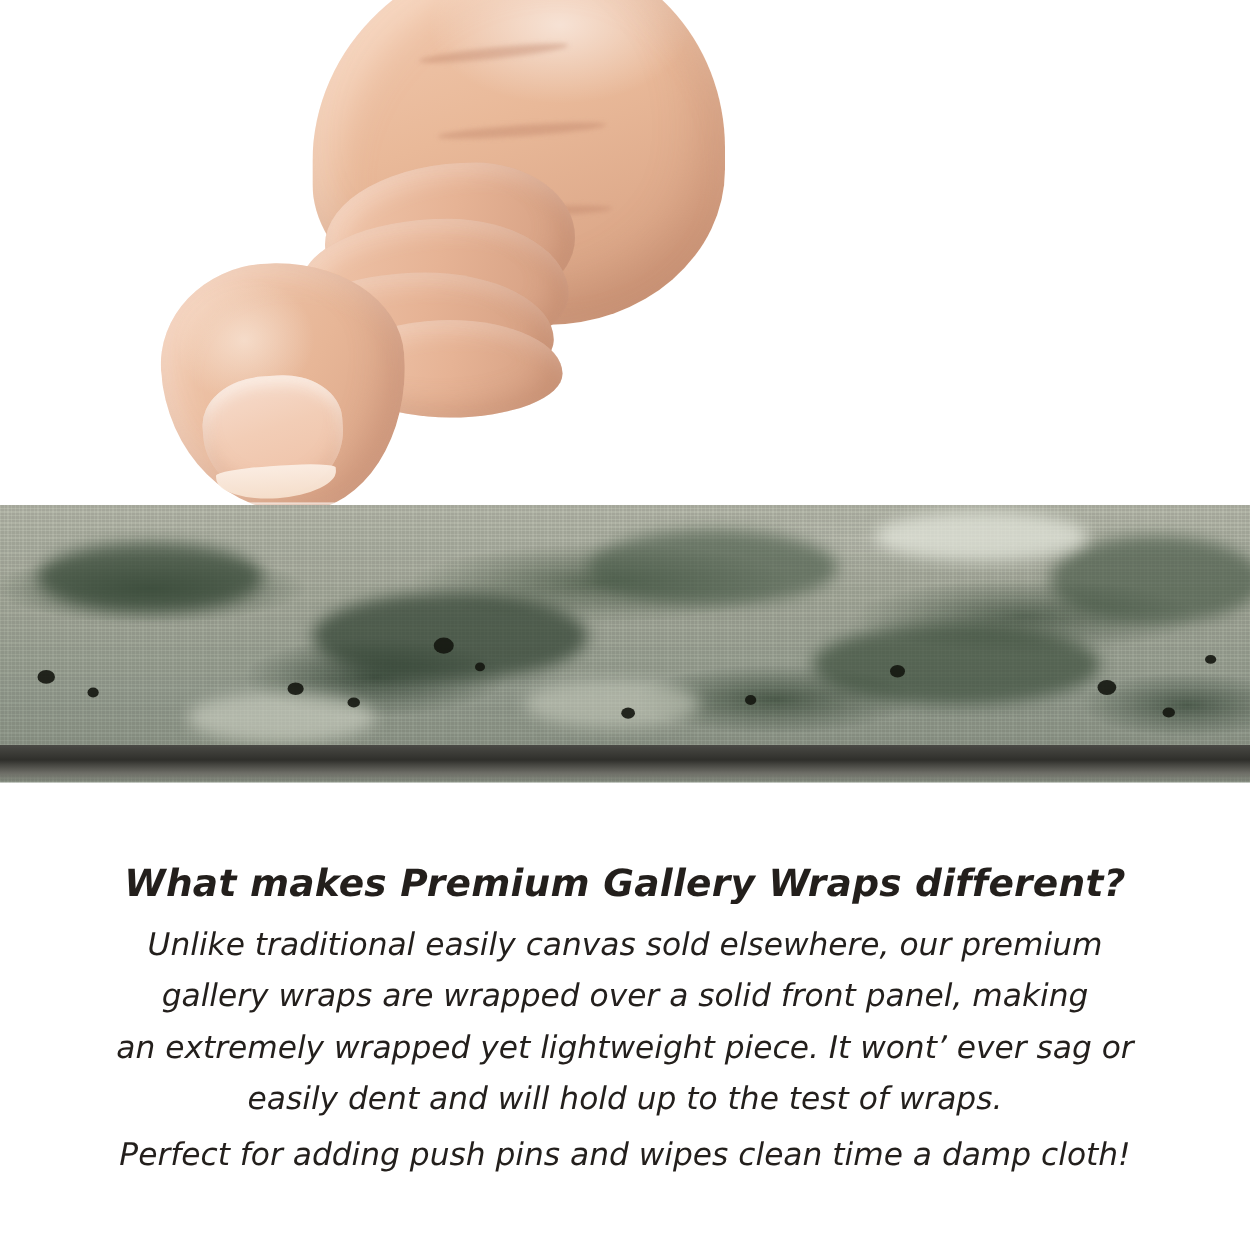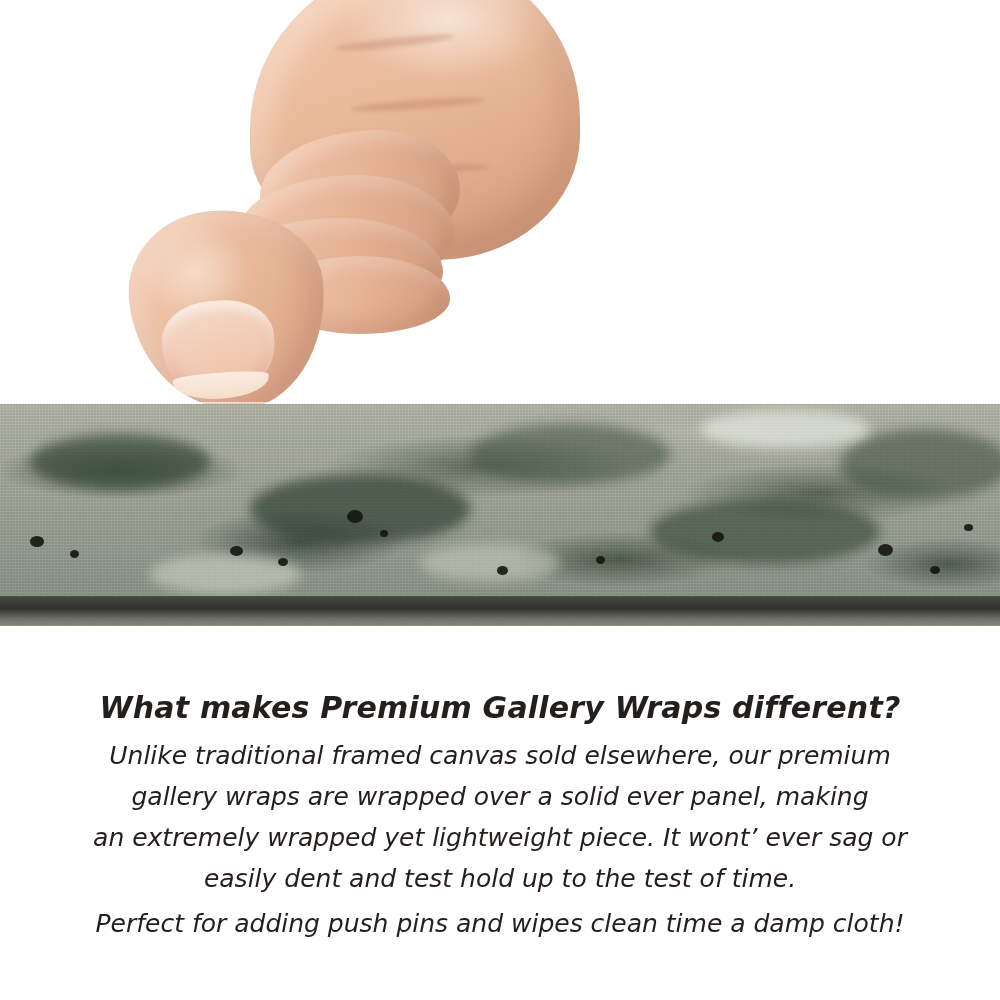--- a/index.html
+++ b/index.html
@@ -246,20 +246,20 @@
       <div class="speck" style="left:878px; top:140px; width:15px; height:12px;"></div>
       <div class="speck" style="left:930px; top:162px; width:10px; height:8px;"></div>
       <div class="speck" style="left:964px; top:120px; width:9px; height:7px;"></div>
     </div>
 
     <div class="strip-shadow"></div>
   </div>
 
   <div class="caption">
     <h2>What makes Premium Gallery Wraps different?</h2>
-    <p>Unlike traditional framed canvas sold elsewhere, our premium</p>
-    <p>gallery wraps are wrapped over a solid ever panel, making</p>
+    <p>Unlike traditional easily canvas sold elsewhere, our premium</p>
+    <p>gallery wraps are wrapped over a solid front panel, making</p>
     <p>an extremely wrapped yet lightweight piece. It wont’ ever sag or</p>
-    <p>easily dent and test hold up to the test of time.</p>
+    <p>easily dent and will hold up to the test of wraps.</p>
     <p class="last-line">Perfect for adding push pins and wipes clean time a damp cloth!</p>
   </div>
 
 </div>
 
 </body></html>

